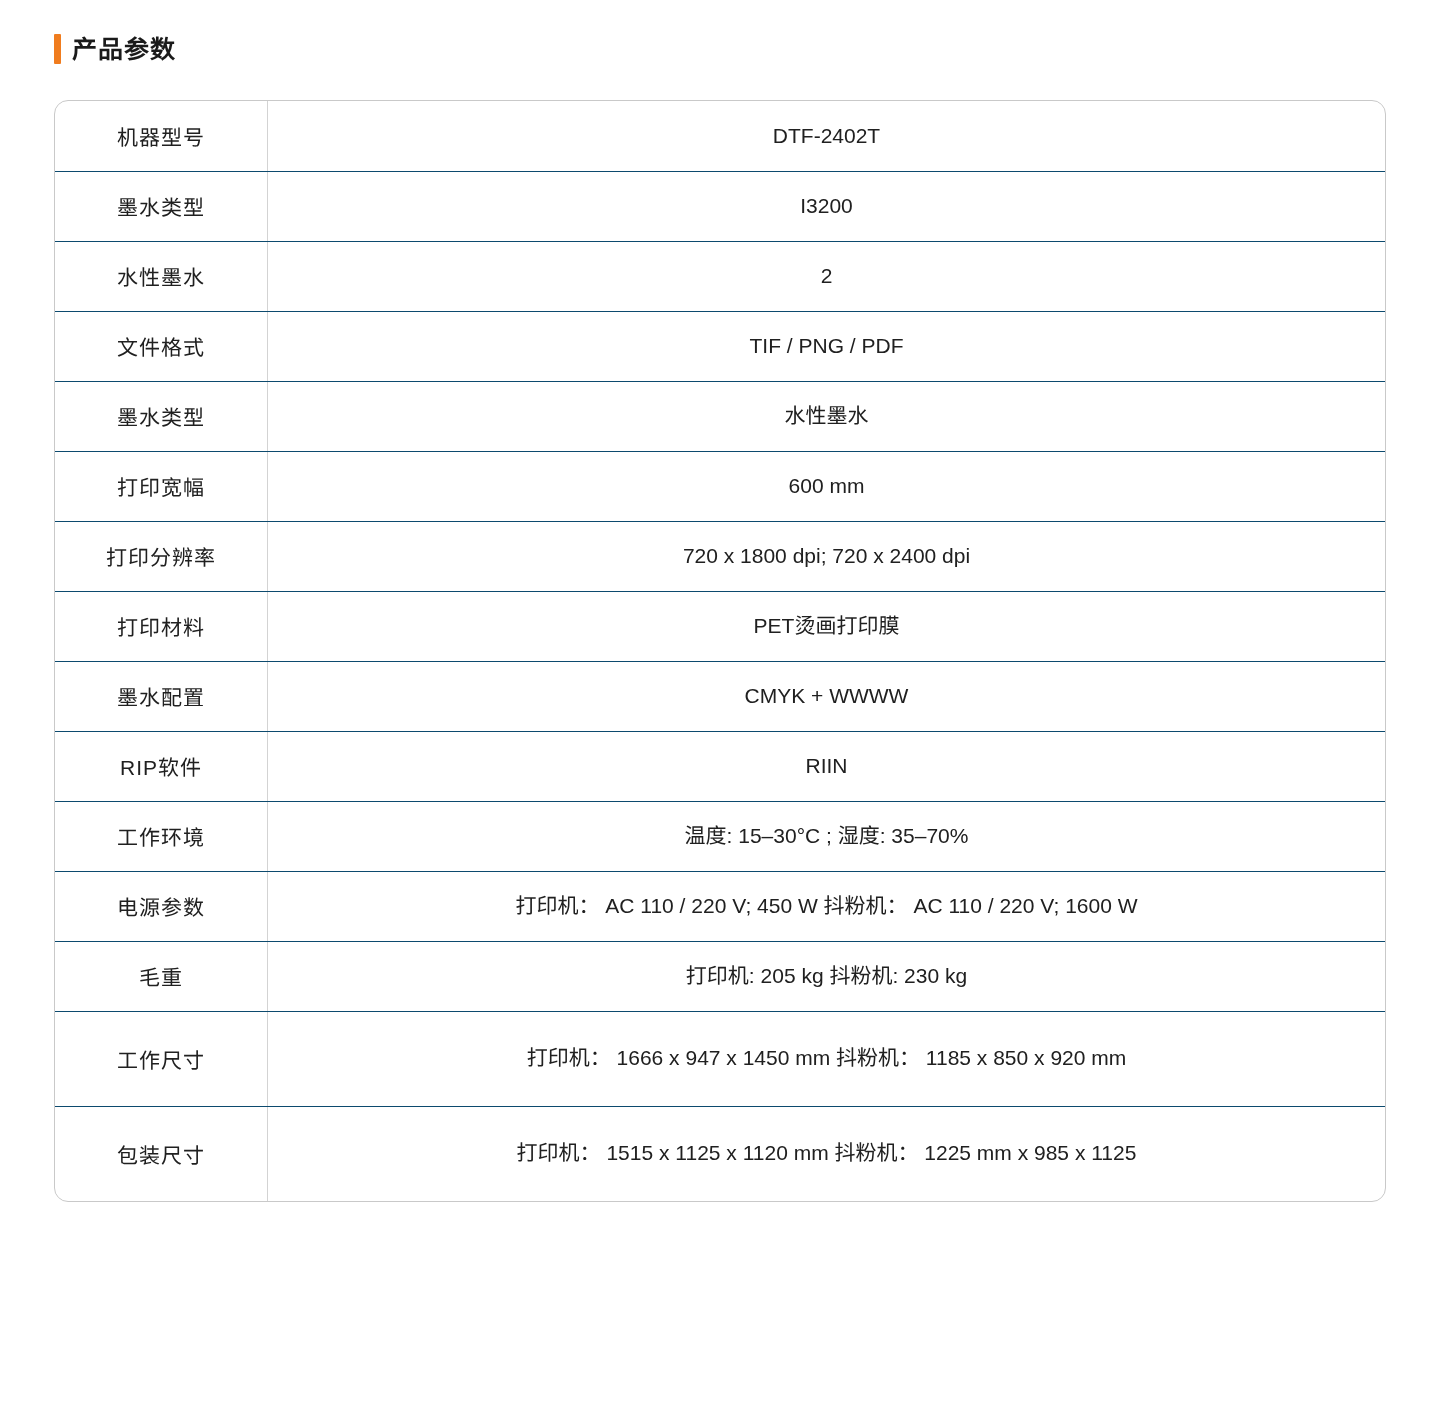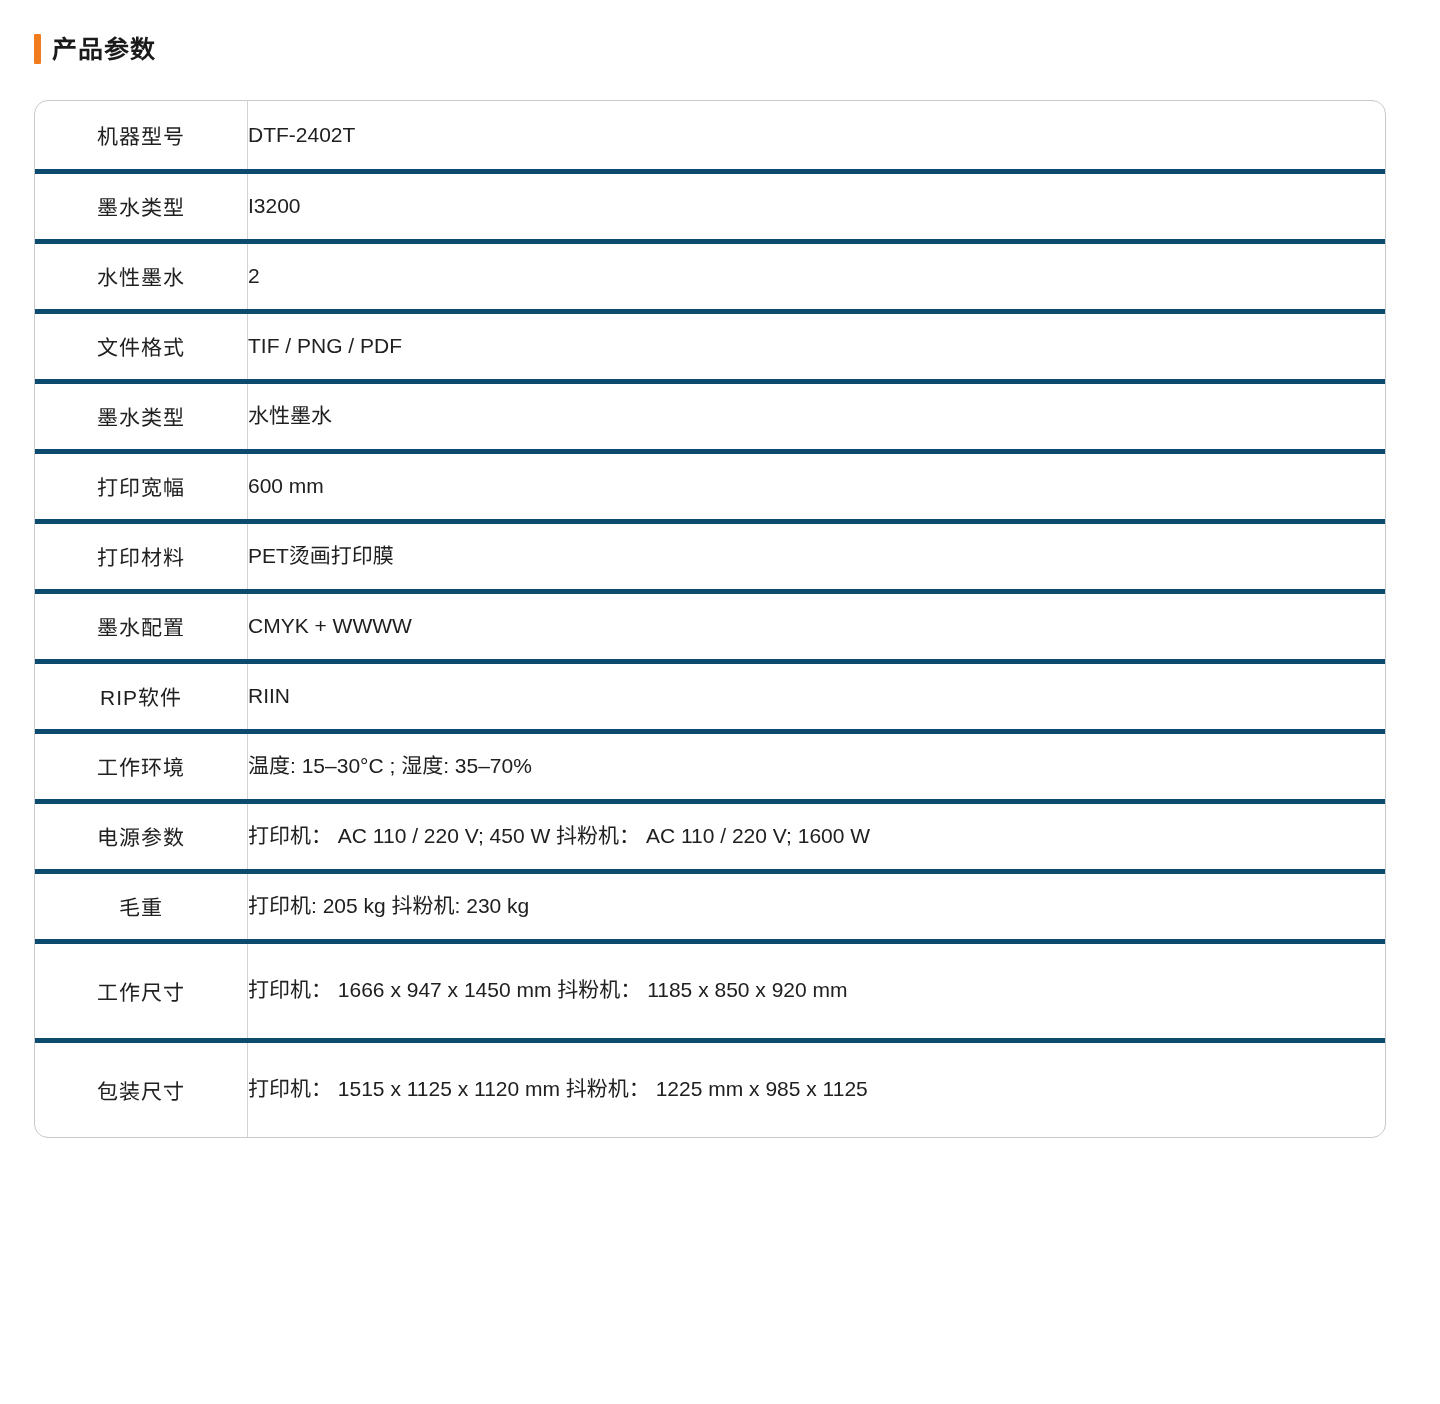--- a/index.html
+++ b/index.html
@@ -12,21 +12,21 @@
     width: 1440px;
     min-height: 1404px;
     font-family: "Liberation Sans", "DejaVu Sans", sans-serif;
     color: #1a1a1a;
     -webkit-font-smoothing: antialiased;
   }
   .page {
     position: relative;
     width: 1440px;
     box-sizing: border-box;
-    padding: 34px 48px 40px 28px;
+    padding: 34px 48px 40px 48px;
   }
   
   .section-heading {
     display: flex;
     align-items: center;
     margin: 0 0 36px 6px;
   }
   .heading-bar {
     width: 7px;
     height: 30px;
@@ -52,40 +52,41 @@
   }
   table.spec-table {
     width: 100%;
     border-collapse: collapse;
     table-layout: fixed;
   }
   table.spec-table tr {
     height: 70px;
   }
   table.spec-table td {
-    border-bottom: 5px solid #0c4a6e;
+    border-bottom: 1px solid #0c4a6e;
     font-size: 21px;
     color: #202020;
     vertical-align: middle;
     padding: 6px 0;
   }
   table.spec-table tr:last-child td {
     border-bottom: none;
   }
   td.spec-label {
     width: 212px;
     border-right: 1px solid #d3d3d3;
     text-align: center;
     letter-spacing: 1px;
     white-space: nowrap;
   }
   td.spec-value {
     padding-left: 46px;
     padding-right: 20px;
     line-height: 1.45;
+    text-align: center;
   }
   .tall td {
     height: 82px;
   }
 </style>
 </head>
 <body>
 
 <div class="page">
 
@@ -115,20 +116,24 @@
         </tr>
         <tr>
           <td class="spec-label">墨水类型</td>
           <td class="spec-value">水性墨水</td>
         </tr>
         <tr>
           <td class="spec-label">打印宽幅</td>
           <td class="spec-value">600 mm</td>
         </tr>
         <tr>
+          <td class="spec-label">打印分辨率</td>
+          <td class="spec-value">720 x 1800 dpi; 720 x 2400 dpi</td>
+        </tr>
+        <tr>
           <td class="spec-label">打印材料</td>
           <td class="spec-value">PET烫画打印膜</td>
         </tr>
         <tr>
           <td class="spec-label">墨水配置</td>
           <td class="spec-value">CMYK + WWWW</td>
         </tr>
         <tr>
           <td class="spec-label">RIP软件</td>
           <td class="spec-value">RIIN</td>

